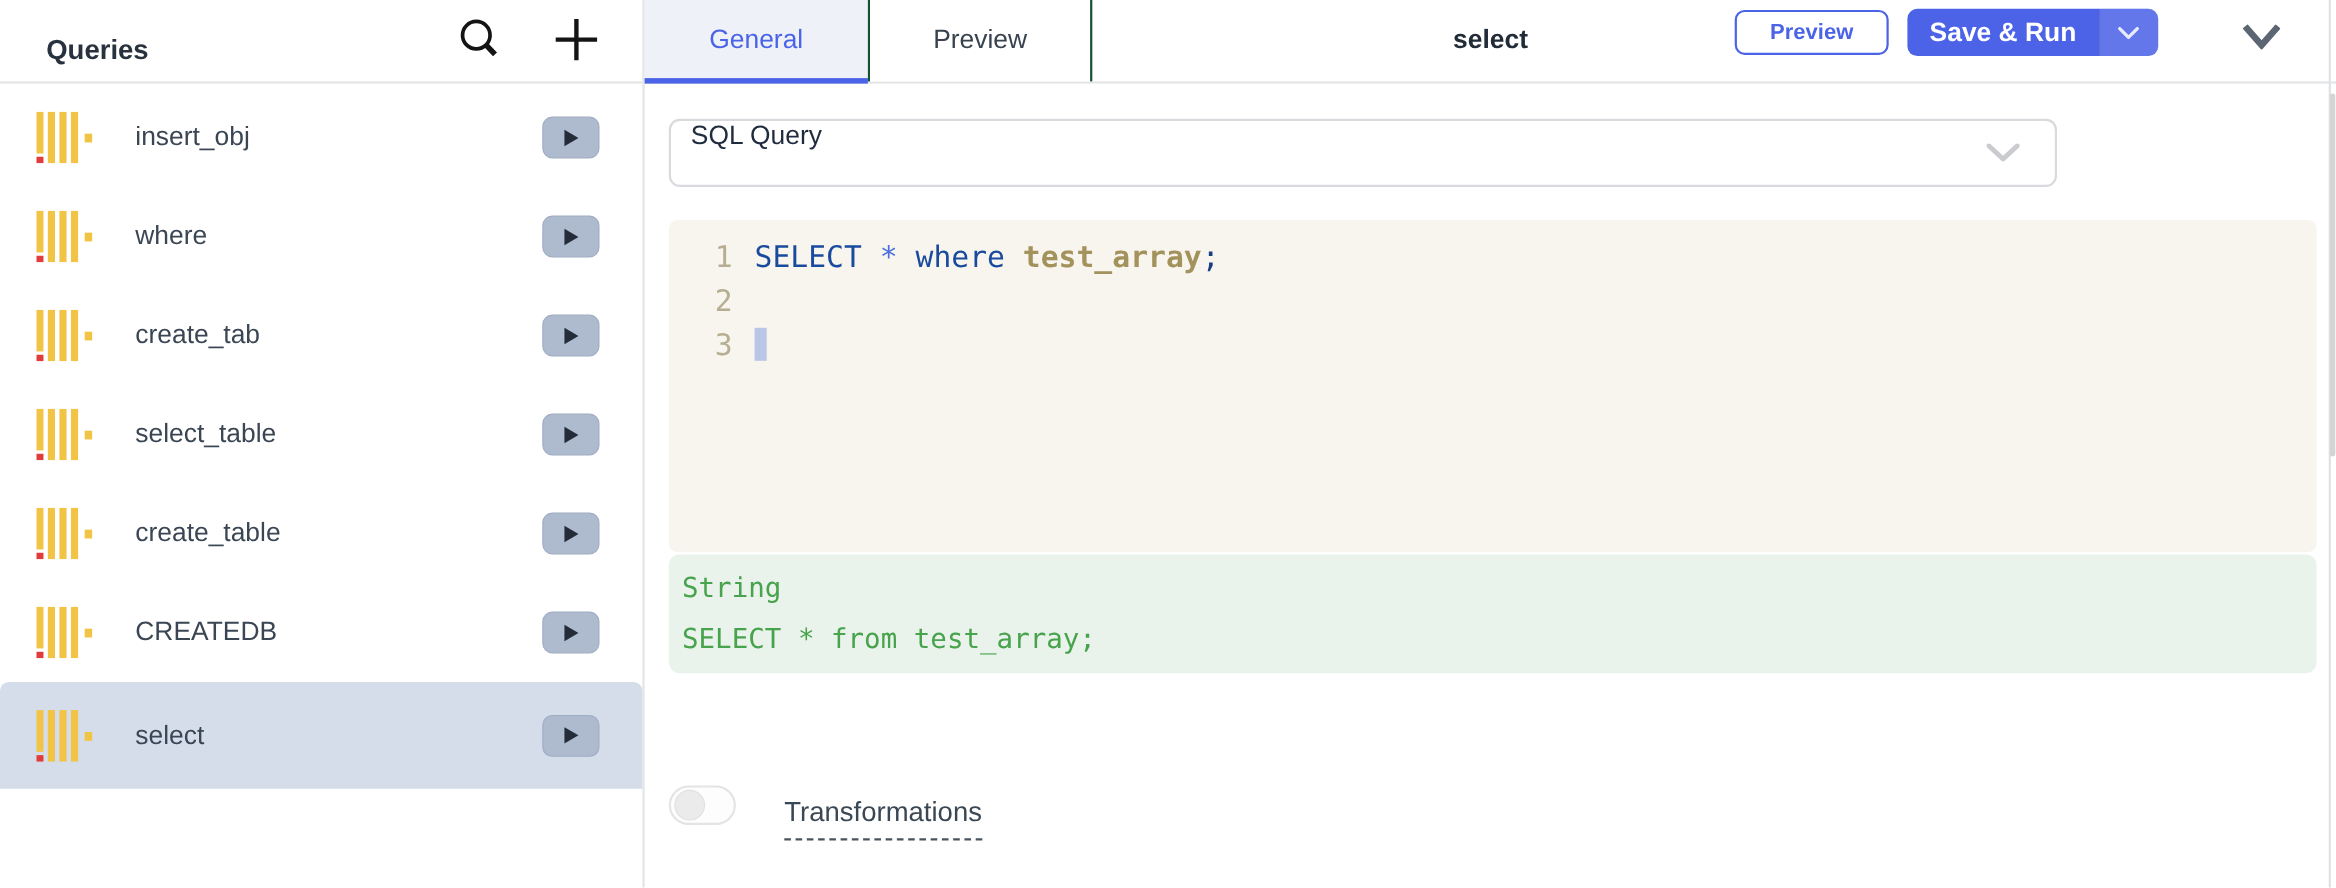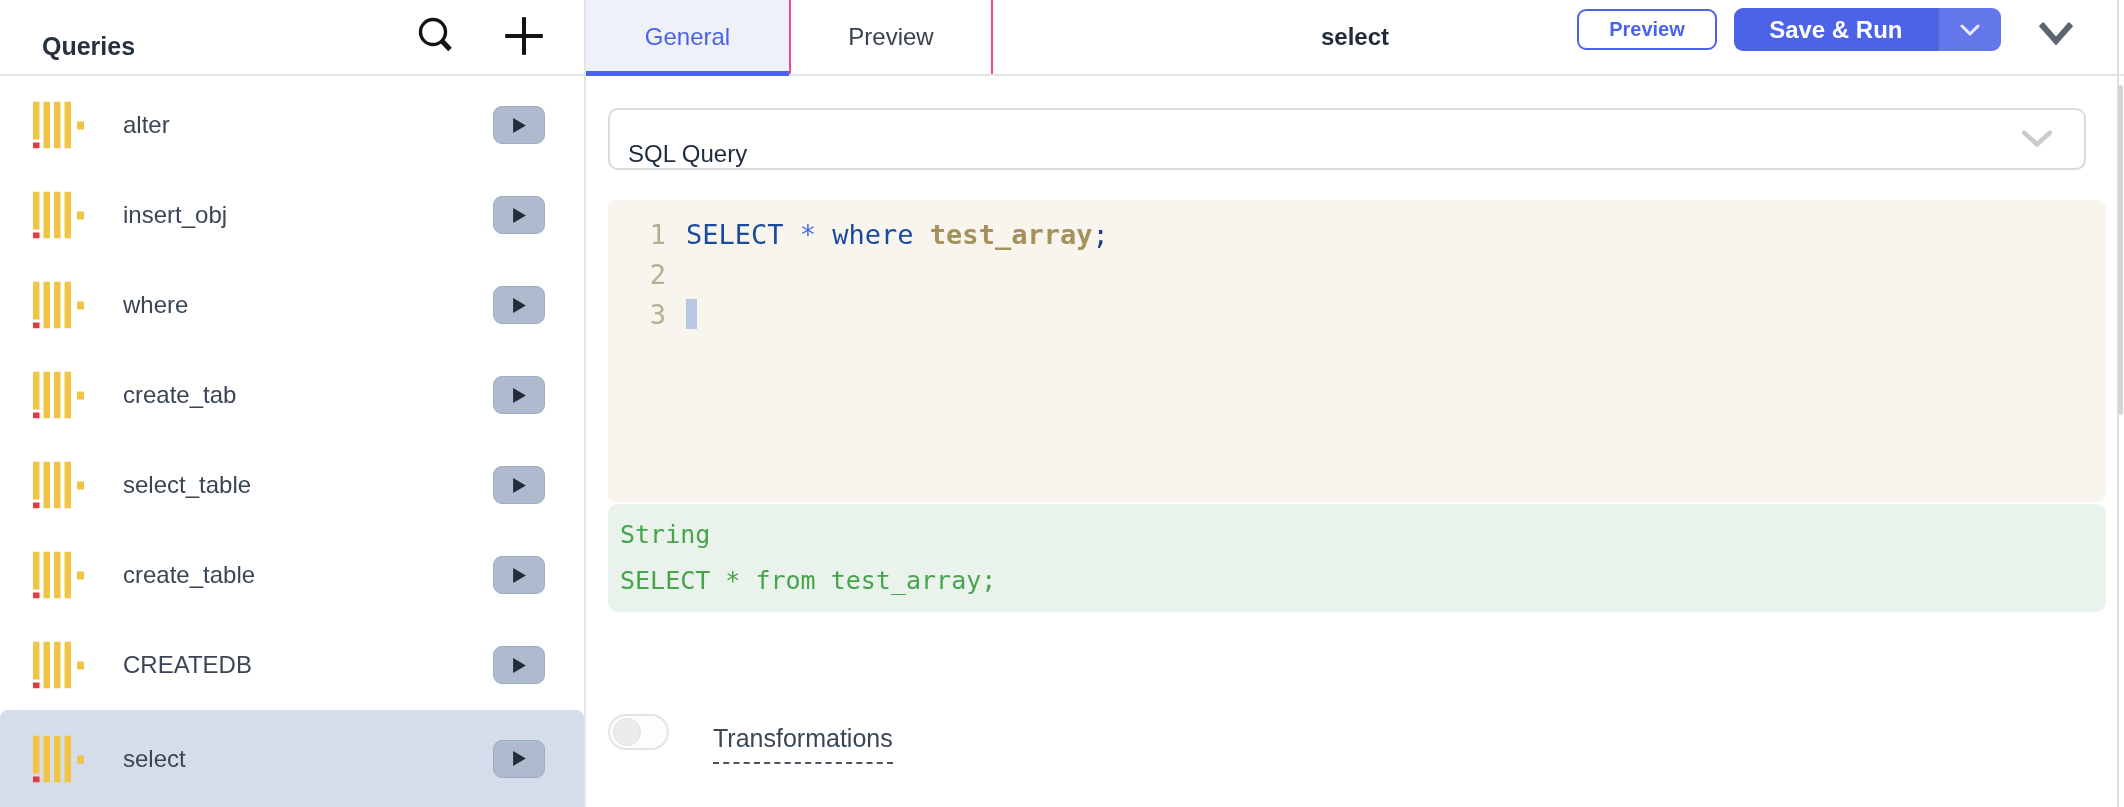--- a/index.html
+++ b/index.html
@@ -22,40 +22,40 @@
   .qicon{position:absolute;left:33px;top:50%;transform:translateY(-50%);width:51px;height:47px;display:block;}
   .qlabel{position:absolute;left:123px;font-size:24px;color:#3A4654;white-space:nowrap;}
   .runbtn{position:absolute;left:493px;top:50%;transform:translateY(-50%);width:52px;height:38px;
           background:#AEBACD;border:1px solid #9FADC2;border-radius:9px;display:flex;align-items:center;justify-content:center;
           padding:0;cursor:pointer;}
 
   
   .main-header{position:absolute;left:586px;top:0;width:1538px;height:76px;border-bottom:2px solid #E3E4E6;box-sizing:border-box;}
   .tabs{position:absolute;left:0;top:0;height:74px;display:flex;}
   .tab{position:relative;width:202px;height:74px;display:flex;align-items:center;justify-content:center;
-       font-size:24px;color:#39434F;border-right:2px solid #ec4899;box-sizing:border-box;cursor:pointer;background:#fff;}
+       font-size:24px;color:#39434F;border-right:2px solid #14532d;box-sizing:border-box;cursor:pointer;background:#fff;}
   .tab.active{width:205px;background:#EEF1F8;color:#4A63E7;}
   .tab.active::after{content:"";position:absolute;left:0;right:0;bottom:-2px;height:5px;background:#4A63E7;}
   .main-title{position:absolute;left:50%;transform:translateX(-50%);top:0;height:74px;display:flex;align-items:center;
               font-size:24px;font-weight:700;color:#222B38;}
   .btn-preview{position:absolute;left:991px;top:9px;width:140px;height:41px;background:#fff;
                border:2px solid #4A63E7;border-radius:9px;color:#4A63E7;font-size:20px;font-weight:700;
                font-family:Liberation Sans, sans-serif;cursor:pointer;box-sizing:border-box;}
-  .btn-saverun{position:absolute;left:1148px;top:8px;width:267px;height:43px;background:#4C63E8;border-radius:9px;
+  .btn-saverun{position:absolute;left:1148px;top:8px;width:228px;height:43px;background:#4C63E8;border-radius:9px;
                display:flex;overflow:hidden;cursor:pointer;}
   .sr-main{width:209px;height:100%;display:flex;align-items:center;justify-content:center;
            color:#fff;font-size:24px;font-weight:700;}
   .sr-drop{width:64px;height:100%;display:flex;align-items:center;justify-content:center;
            background:rgba(255,255,255,0.13);border-left:1px solid rgba(0,0,0,0.10);cursor:pointer;}
   .collapse-btn{position:absolute;left:1448px;top:13px;width:44px;height:40px;background:none;border:none;padding:0;
                 display:flex;align-items:center;justify-content:center;cursor:pointer;}
 
   
-  .select-box{position:absolute;left:608px;top:108px;width:1478px;height:62px;border:2px solid #D8DADD;
-              border-radius:10px;box-sizing:border-box;display:flex;align-items:flex-end;cursor:pointer;background:#fff;}
+  .select-box{position:absolute;left:608px;top:108px;width:1262px;height:62px;border:2px solid #D8DADD;
+              border-radius:10px;box-sizing:border-box;display:flex;align-items:flex-start;cursor:pointer;background:#fff;}
   .select-value{margin-left:18px;font-size:24px;color:#1F2C3E;}
   .select-chevron{position:absolute;right:32px;top:50%;transform:translateY(-50%);display:block;}
 
   .editor{position:absolute;left:608px;top:200px;width:1498px;height:302px;background:#F7F5EE;
           border-radius:8px;padding-top:14px;box-sizing:border-box;cursor:text;}
   .code-line{display:flex;height:40px;align-items:center;font-family:"DejaVu Sans Mono",monospace;font-size:27px;}
   .ln{width:58px;padding-right:8px;text-align:right;color:#B6AE92;flex:none;}
   .code{margin-left:12px;white-space:pre;font-weight:500;}
   .tok-kw{color:#1A4A9E;}
   .tok-op{color:#4B6FE0;}
@@ -103,36 +103,20 @@
     <div class="query-list" id="query-list">
         <div class="qrow">
           <span class="qicon"><svg width="51" height="47" viewBox="0 0 51 47">
   <rect x="0" y="0" width="6.5" height="38" fill="#F2C445"></rect>
   <rect x="0" y="41" width="6.5" height="6" fill="#E13B3B"></rect>
   <rect x="10.5" y="0" width="6.5" height="47" fill="#F2C445"></rect>
   <rect x="21" y="0" width="6.5" height="47" fill="#F2C445"></rect>
   <rect x="31.5" y="0" width="6.5" height="47" fill="#F2C445"></rect>
   <rect x="44" y="20" width="7" height="8" fill="#F2C445"></rect>
 </svg></span>
-    <span class="qlabel">alter</span>
-    <button class="runbtn">
-            <svg width="15" height="17" viewBox="0 0 14 16">
-  <polygon points="1,1 13,8 1,15" fill="#242C3A"></polygon>
-</svg>
-          </button>
-        </div>
-        <div class="qrow">
-          <span class="qicon"><svg width="51" height="47" viewBox="0 0 51 47">
-  <rect x="0" y="0" width="6.5" height="38" fill="#F2C445"></rect>
-  <rect x="0" y="41" width="6.5" height="6" fill="#E13B3B"></rect>
-  <rect x="10.5" y="0" width="6.5" height="47" fill="#F2C445"></rect>
-  <rect x="21" y="0" width="6.5" height="47" fill="#F2C445"></rect>
-  <rect x="31.5" y="0" width="6.5" height="47" fill="#F2C445"></rect>
-  <rect x="44" y="20" width="7" height="8" fill="#F2C445"></rect>
-</svg></span>
     <span class="qlabel">insert_obj</span>
     <button class="runbtn">
             <svg width="15" height="17" viewBox="0 0 14 16">
   <polygon points="1,1 13,8 1,15" fill="#242C3A"></polygon>
 </svg>
           </button>
         </div>
         <div class="qrow">
           <span class="qicon"><svg width="51" height="47" viewBox="0 0 51 47">
   <rect x="0" y="0" width="6.5" height="38" fill="#F2C445"></rect>

